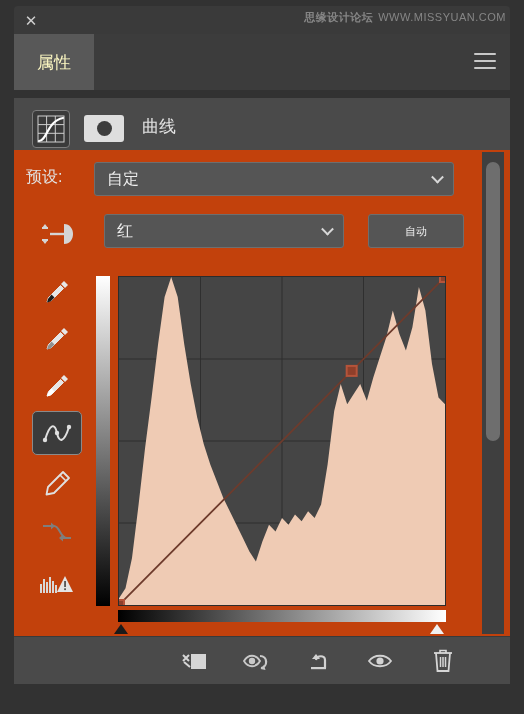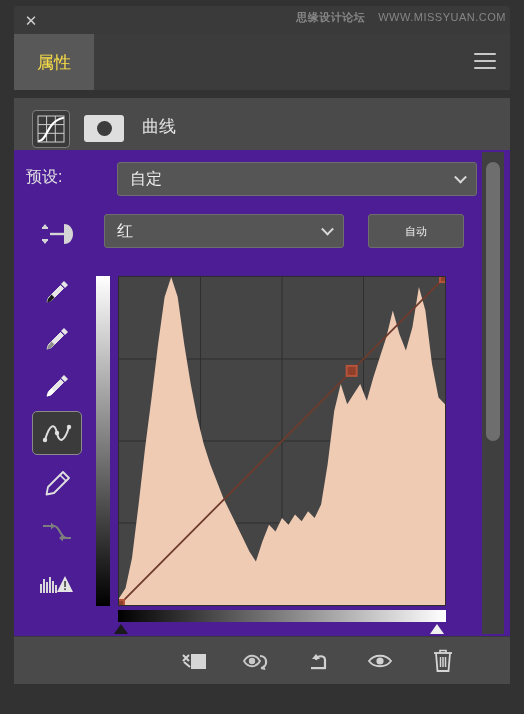--- a/index.html
+++ b/index.html
@@ -41,36 +41,36 @@
   }
   .wm-top {
     position: absolute;
     right: 4px; top: 4px;
     font-size: 11px;
     color: #8e8e8e;
     letter-spacing: .5px;
     white-space: nowrap;
     opacity: .9;
   }
-  .wm-top .wm-cn { font-weight: bold; margin-right: 13px; }
+  .wm-top .wm-cn { font-weight: bold; margin-right: 5px; }
 
   
   .tabbar {
     position: absolute;
     left: 14px; top: 34px;
     width: 496px; height: 56px;
     background: #3c3c3c;
   }
   .tab {
     position: absolute;
     left: 0; top: 0;
     width: 80px; height: 56px;
     background: #585858;
     display: flex; align-items: center; justify-content: center;
-    color: #fde047;
+    color: #fef9c3;
     font-size: 17px;
     cursor: pointer;
   }
   .hamburger {
     position: absolute;
     right: 14px; top: 19px;
     width: 22px; height: 16px;
     cursor: pointer;
     display: flex; flex-direction: column; justify-content: space-between;
   }
@@ -110,21 +110,21 @@
     left: 128px; top: 17px;
     font-size: 17px;
     color: #e2e2e2;
   }
 
   
   .body {
     position: absolute;
     left: 14px; top: 150px;
     width: 496px; height: 486px;
-    background: #4c1d95;
+    background: #c2410c;
   }
 
   
   .row-preset { position: absolute; left: 0; top: 0; width: 100%; height: 56px; }
   .lbl-preset {
     position: absolute; left: 12px; top: 17px;
     font-size: 16px; color: #e2e2e2;
   }
   .select {
     position: absolute;
@@ -137,21 +137,21 @@
     padding-left: 12px;
     cursor: pointer;
   }
   .select .chev {
     position: absolute; right: 11px; top: 50%;
     width: 9px; height: 9px;
     border-right: 2px solid #d8d8d8;
     border-bottom: 2px solid #d8d8d8;
     transform: translateY(-70%) rotate(45deg);
   }
-  #preset-select { left: 80px; top: 12px; width: 360px; height: 34px; margin-left: 23px; }
+  #preset-select { left: 80px; top: 12px; width: 360px; height: 34px; }
 
   
   .row-channel { position: absolute; left: 0; top: 56px; width: 100%; height: 54px; }
   #channel-select { left: 90px; top: 8px; width: 240px; height: 34px; }
   .btn-auto {
     position: absolute; left: 354px; top: 8px;
     width: 96px; height: 34px;
     background: #555555;
     border: 1px solid #6e6e6e;
     border-radius: 3px;

